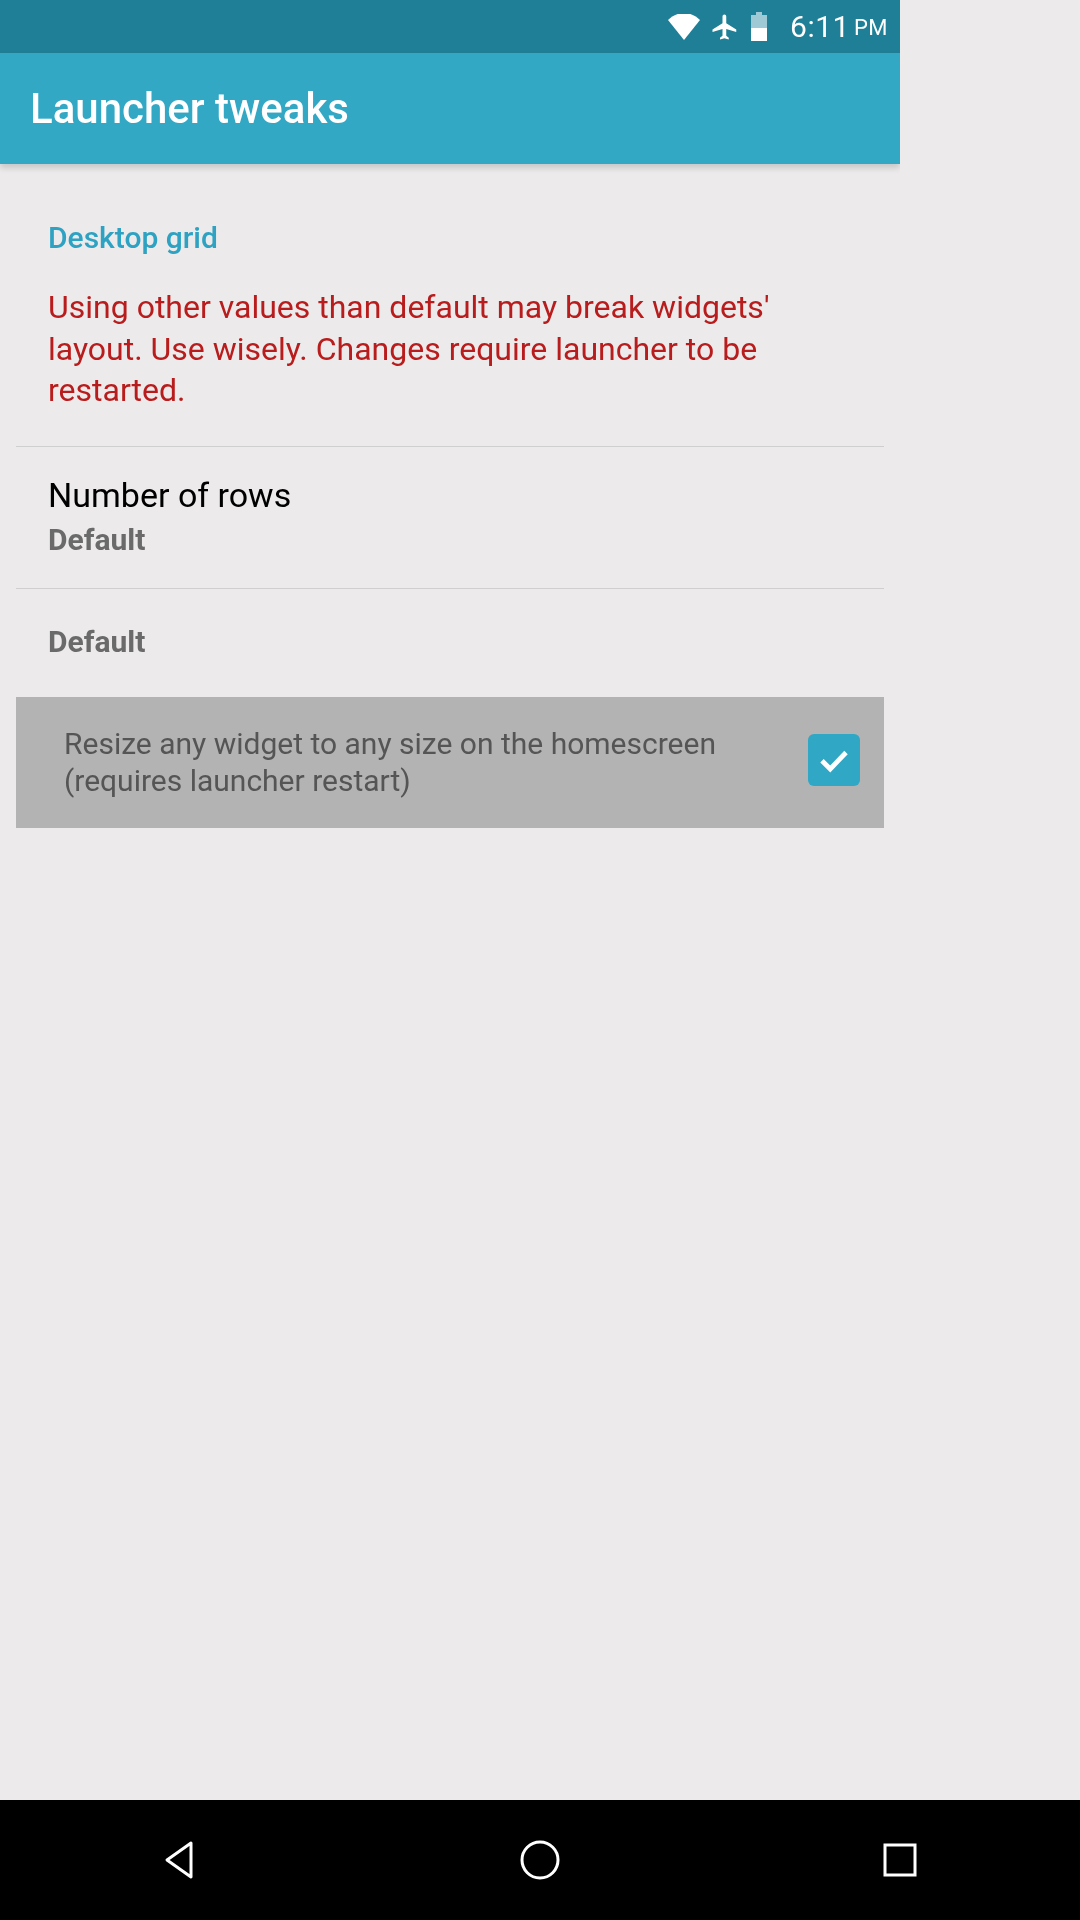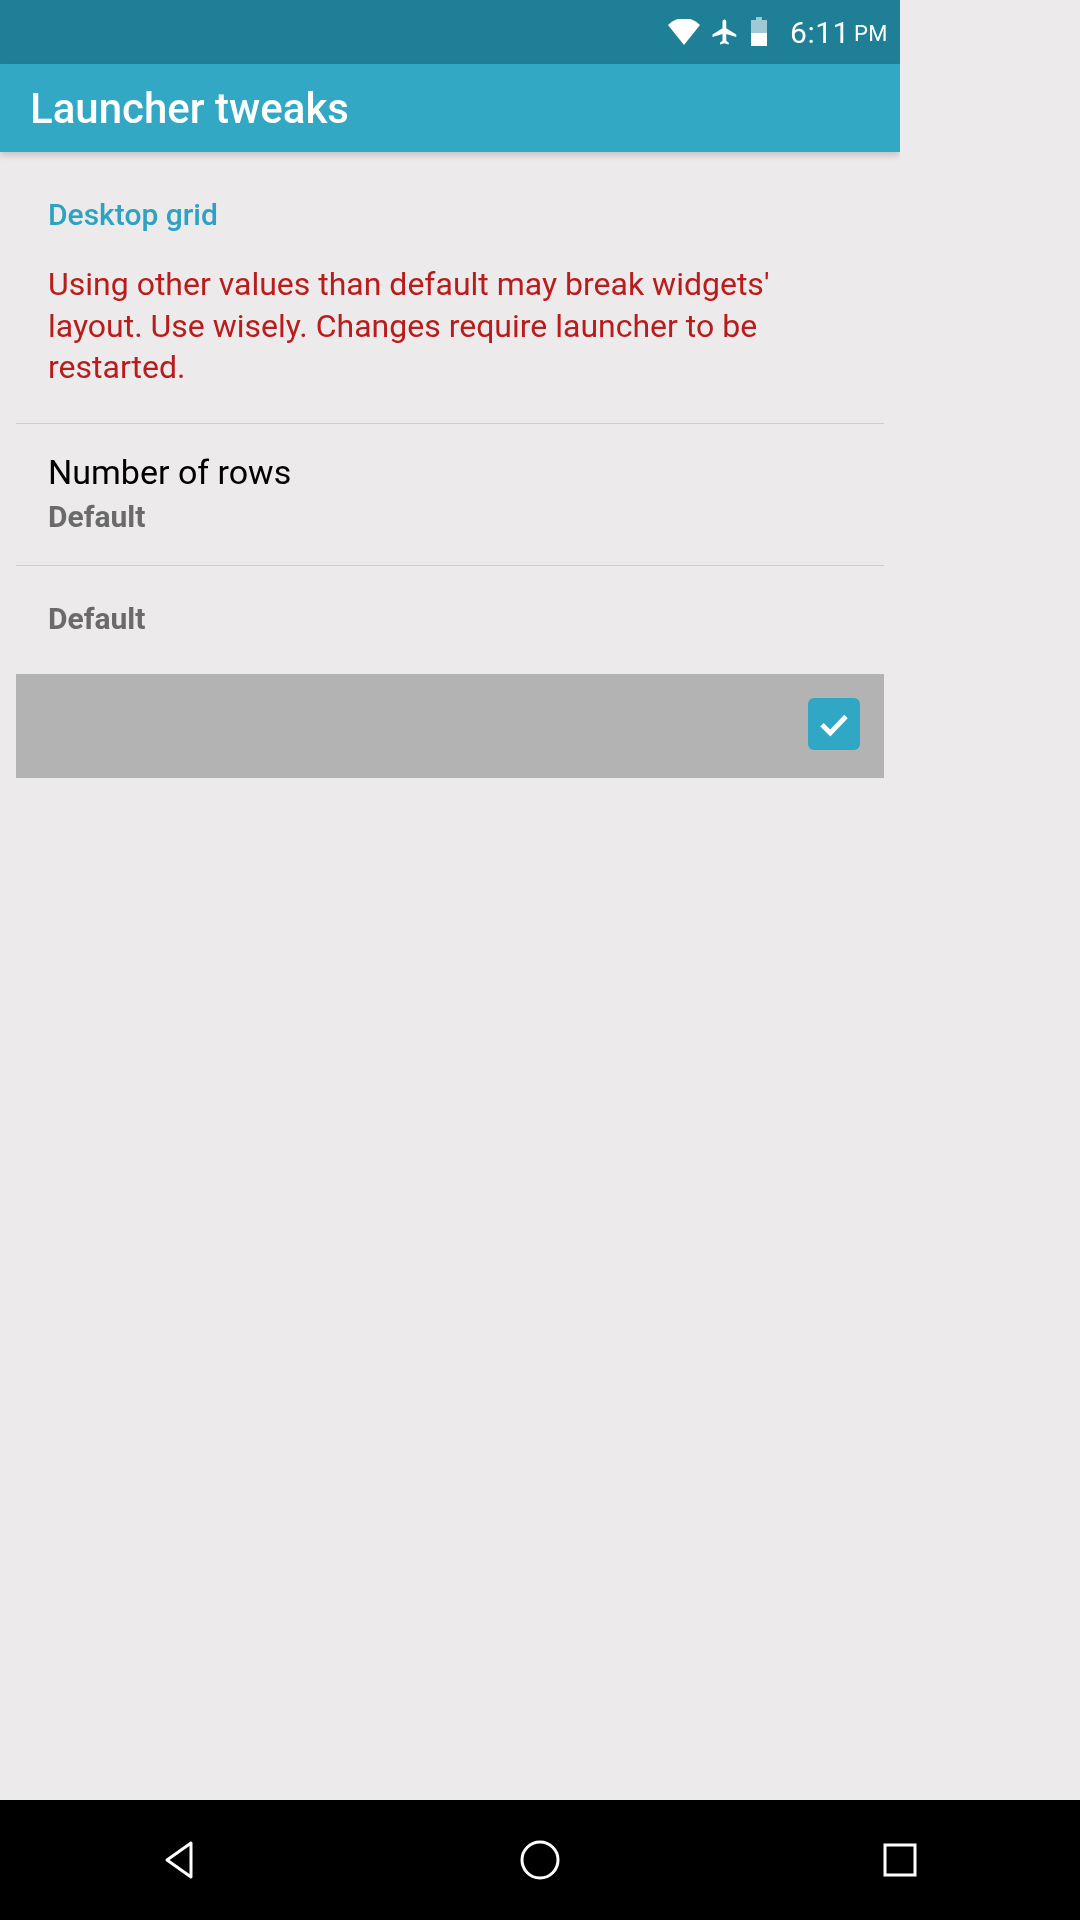--- a/index.html
+++ b/index.html
@@ -4,21 +4,21 @@
   <style>
     * { margin: 0; padding: 0; box-sizing: border-box; }
     body {
       width: 900px;
       height: 1600px;
       font-family: Roboto, "Helvetica Neue", Arial, sans-serif;
       background: #eceaea;
       overflow: hidden;
     }
     .status-bar {
-      height: 64px;
+      height: 53px;
       background: #1e7f96;
       display: flex;
       align-items: center;
       justify-content: flex-end;
       padding-right: 12px;
       color: #fff;
     }
     .status-bar .icons {
       display: flex;
       align-items: center;
@@ -27,35 +27,35 @@
     .wifi-icon, .airplane-icon, .battery-icon { display: inline-flex; }
     .status-time {
       font-size: 30px;
       font-weight: 400;
       margin-left: 12px;
       letter-spacing: 0.5px;
     }
     .status-time .ampm { font-size: 22px; margin-left: 4px; vertical-align: 2px; }
 
     .app-bar {
-      height: 88px;
+      height: 111px;
       background: #32a8c5;
       display: flex;
       align-items: center;
       padding-left: 30px;
       box-shadow: 0 4px 6px rgba(0,0,0,0.15);
     }
     .app-bar-title {
       color: #fff;
       font-size: 42px;
       font-weight: 500;
     }
 
     .content {
-      padding-top: 25px;
+      padding-top: 36px;
     }
     .section-header {
       color: #2da2c2;
       font-size: 30px;
       font-weight: 500;
       padding: 20px 48px 10px;
     }
     .desc-item {
       padding: 22px 48px 34px;
       color: #b91c1c;
@@ -175,20 +175,21 @@
   </div>
   <div class="divider"></div>
 
   <div class="setting-item">
     <div class="setting-sub">Default</div>
   </div>
 
 
   <div class="resize-row">
     <div class="resize-text">
+      <div class="resize-sub">Resize any widget to any size on the homescreen (requires launcher restart)</div>
     </div>
     <div class="checkbox-wrap">
       <svg width="36" height="36" viewBox="0 0 24 24">
           <path fill="none" stroke="#fff" stroke-width="3.2" d="M4 12.5 L9.5 18 L20 7"></path>
         </svg>
     </div>
   </div>
 </div>
 
 <div class="nav-bar">

